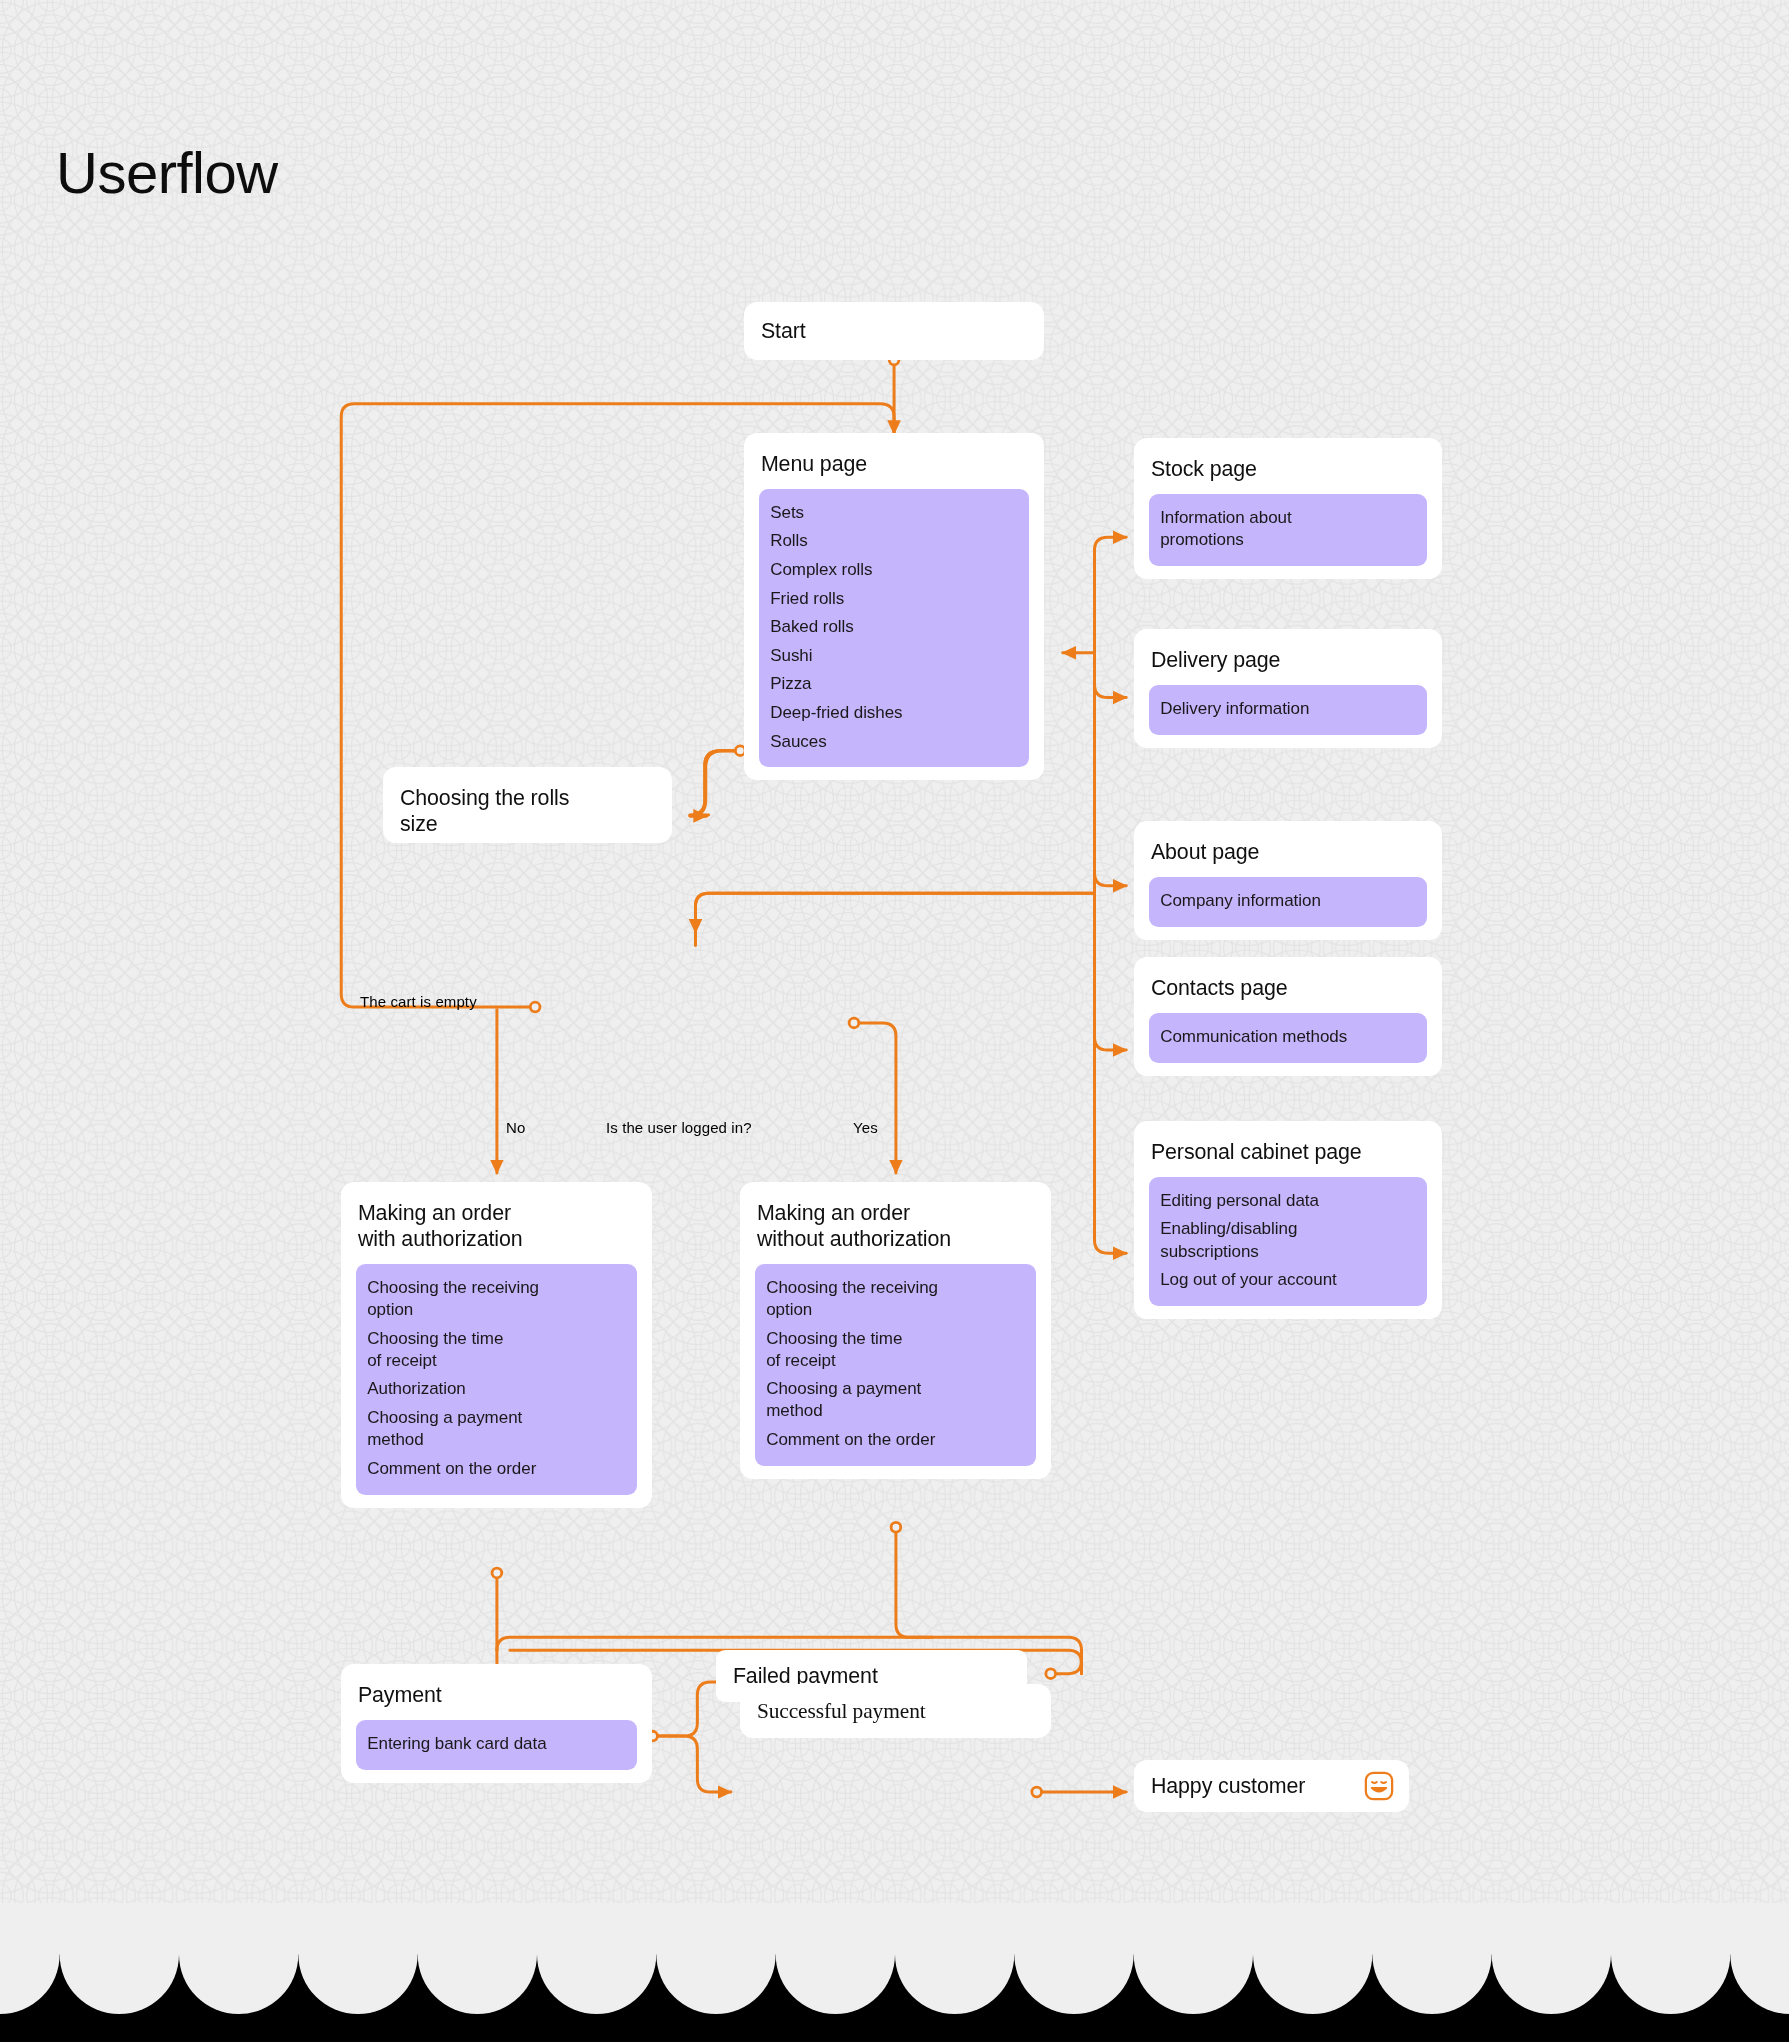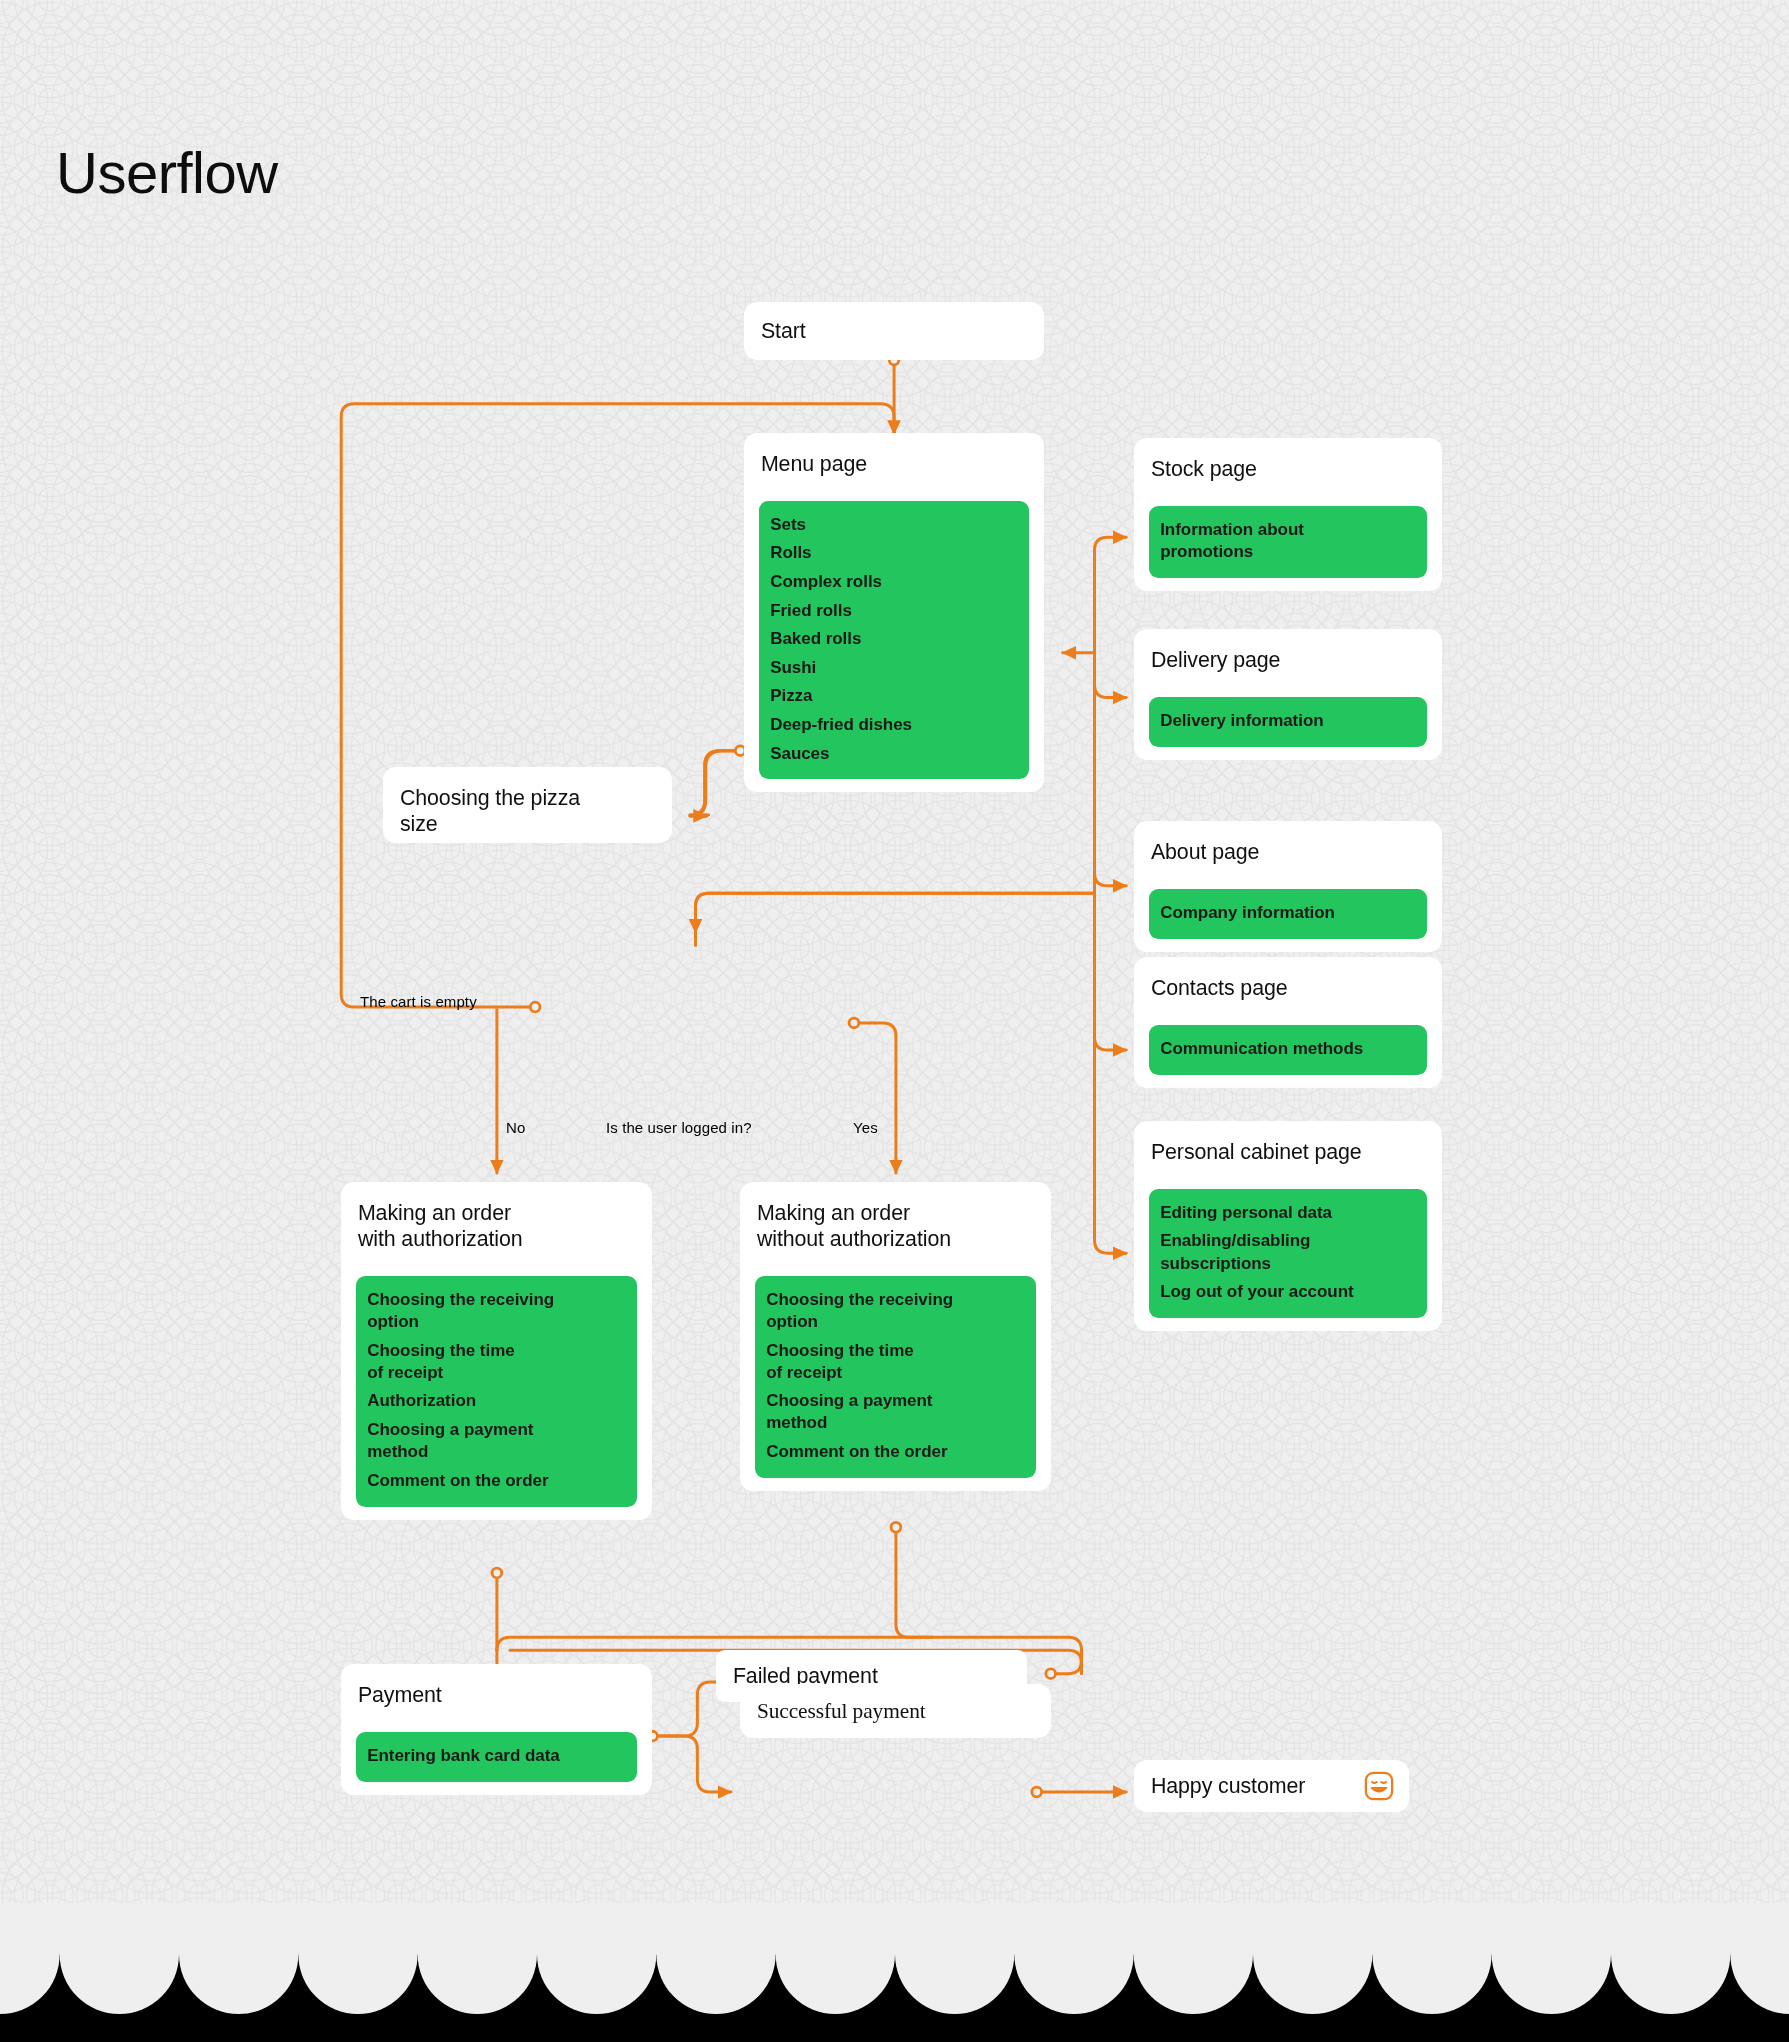--- a/index.html
+++ b/index.html
@@ -33,23 +33,22 @@
   .node{
     position:absolute;background:#ffffff;border-radius:13px;
     box-sizing:border-box;padding:13px 15px 13px 15px;
   }
   .node-title{
     font-size:21.4px;font-weight:400;line-height:1.22;color:#101010;
     letter-spacing:-0.1px;white-space:pre-line;
     padding:4.7px 1.9px 0 1.9px;
   }
   .node-sub{
-    margin-top:24px;background:#22c55e;border-radius:9.3px;
+    margin-top:12px;background:#c4b5fd;border-radius:9.3px;
     padding:10.3px 11.2px 11.2px 11.2px;
-    font-weight:bold;
   }
   .sub-item{
     font-size:17px;line-height:1.30;color:#191919;white-space:pre-line;
     padding:2.8px 0 3.7px 0;letter-spacing:-0.05px;
   }
   .node.simple{display:flex;align-items:center;}
   .node.simple .node-title{padding:0 1.9px;}
 
   
   .happy-row{display:flex;align-items:center;justify-content:space-between;width:100%;}
@@ -186,21 +185,21 @@
       <div class="sub-item">Fried rolls</div>
       <div class="sub-item">Baked rolls</div>
       <div class="sub-item">Sushi</div>
       <div class="sub-item">Pizza</div>
       <div class="sub-item">Deep-fried dishes</div>
       <div class="sub-item">Sauces</div>
     </div>
   </div>
 
   <div class="node" style="left:383px;top:767px;width:289px;height:76px;">
-    <div class="node-title">Choosing the pizza
+    <div class="node-title">Choosing the rolls
 size</div>
   </div>
 
   <div class="node" style="left:1134px;top:438px;width:308px;">
     <div class="node-title">Stock page</div>
     <div class="node-sub">
       <div class="sub-item">Information about
 promotions</div>
     </div>
   </div>

